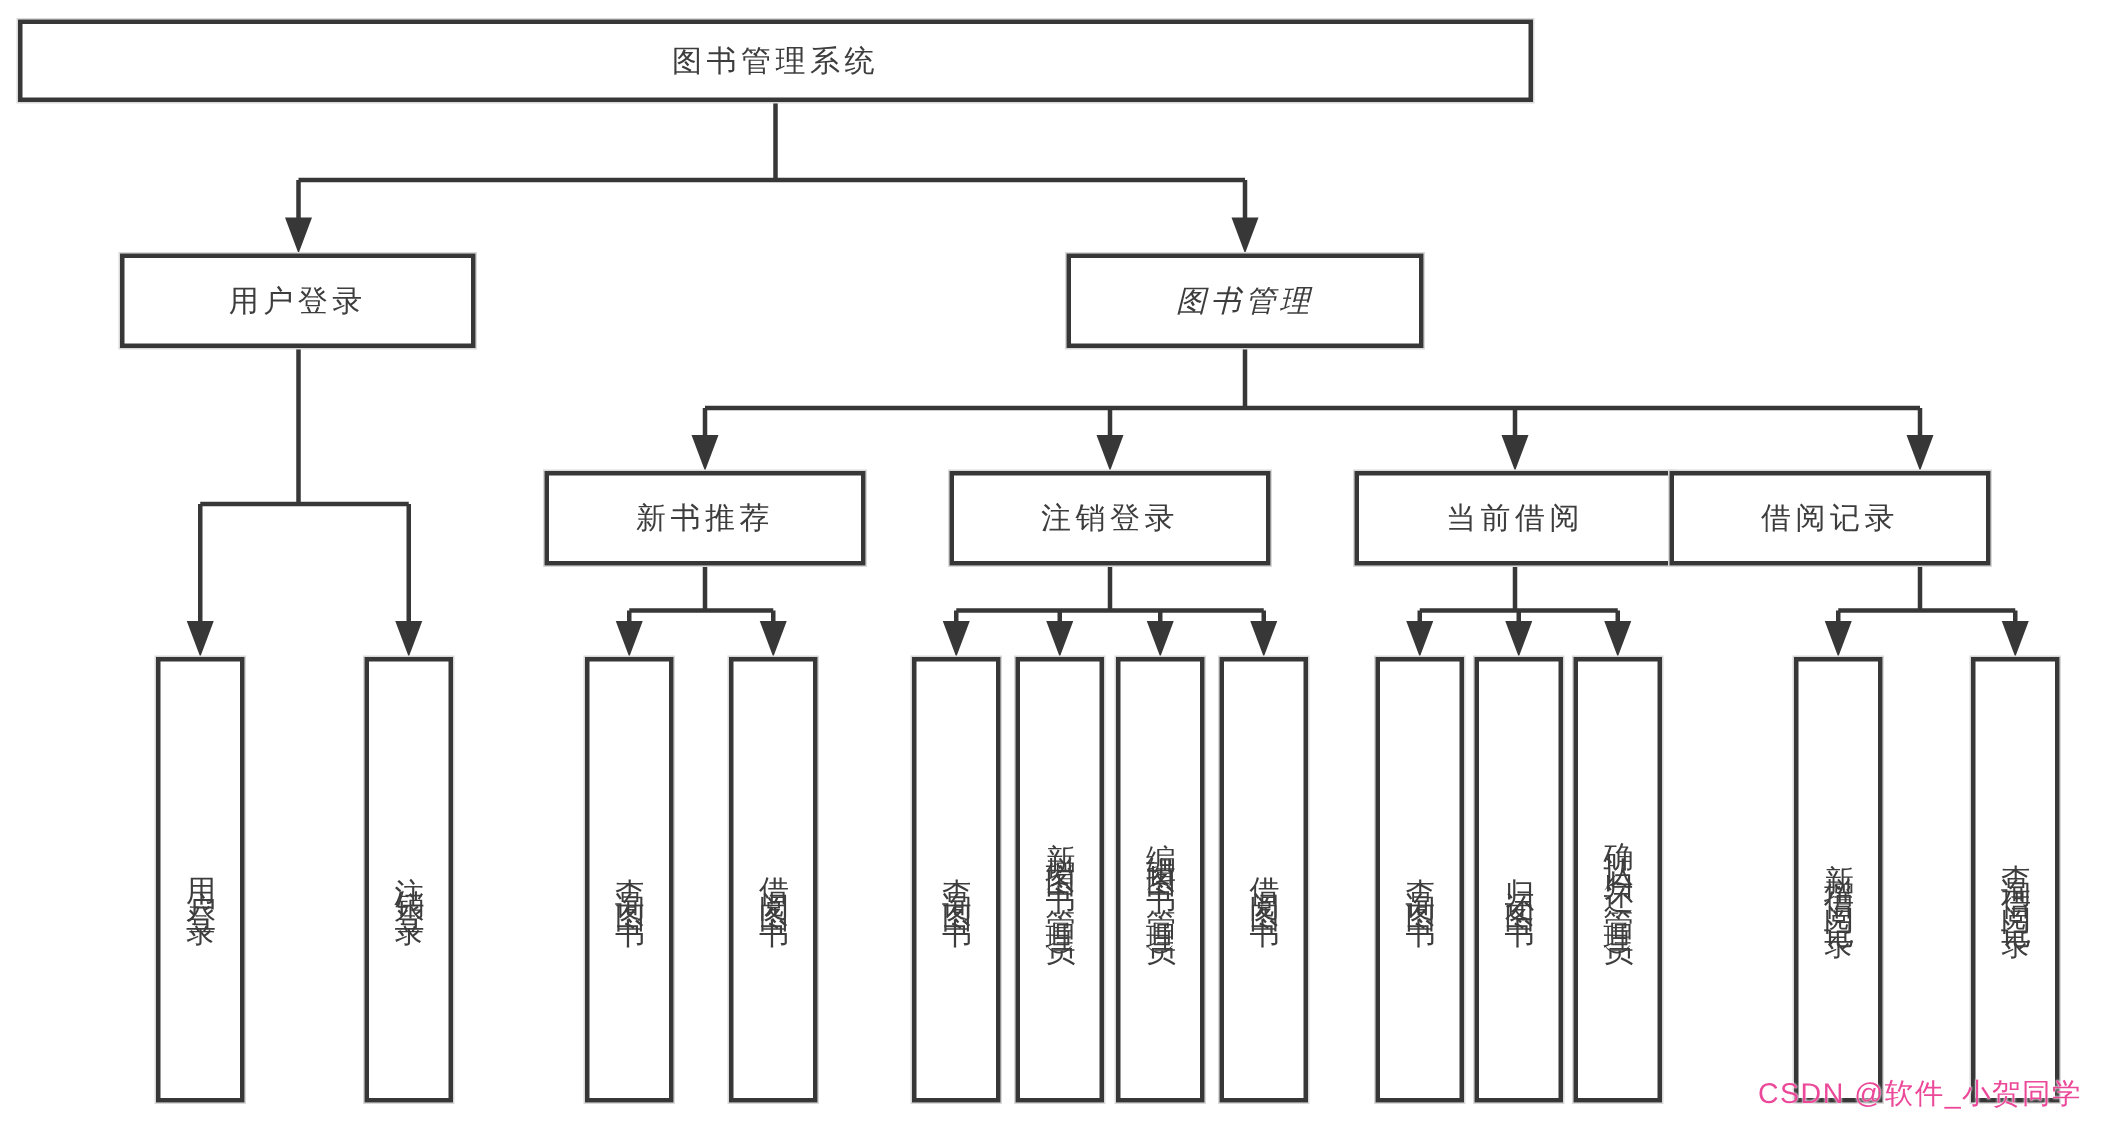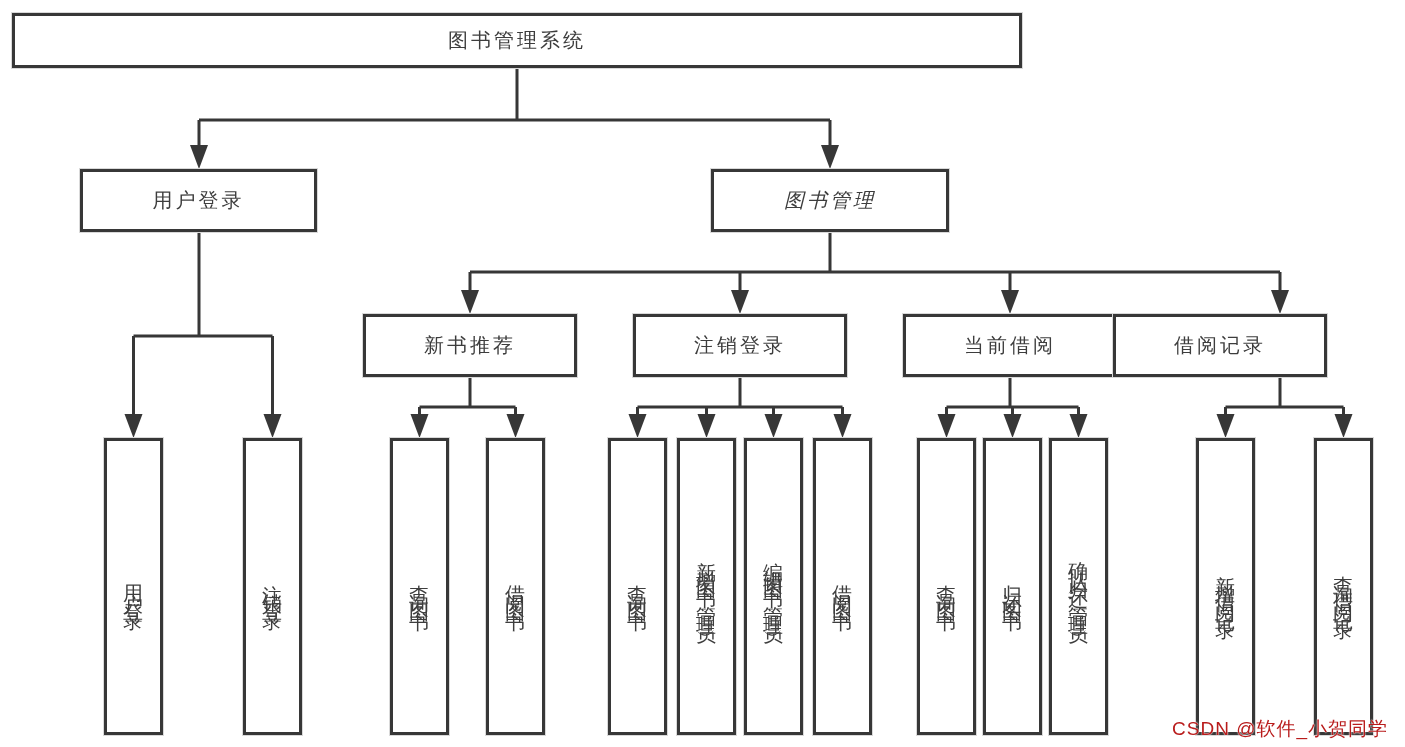--- a/index.html
+++ b/index.html
@@ -66,21 +66,21 @@
   .lf-c2 { left: 983px; }
   .lf-c3 { left: 1049px; }
   .lf-r1 { left: 1196px; }
   .lf-r2 { left: 1314px; }
 
   .watermark {
     position: absolute;
     right: 14px;
     bottom: 5px;
     font-size: 19px;
-    color: #b91c1c;
+    color: #ec4899;
     text-shadow: 0 0 2px #ffffff, 0 0 1px #ffffff;
     letter-spacing: 1px;
     z-index: 5;
   }
 </style>
 </head>
 <body>
 
 <div class="canvas">
 

